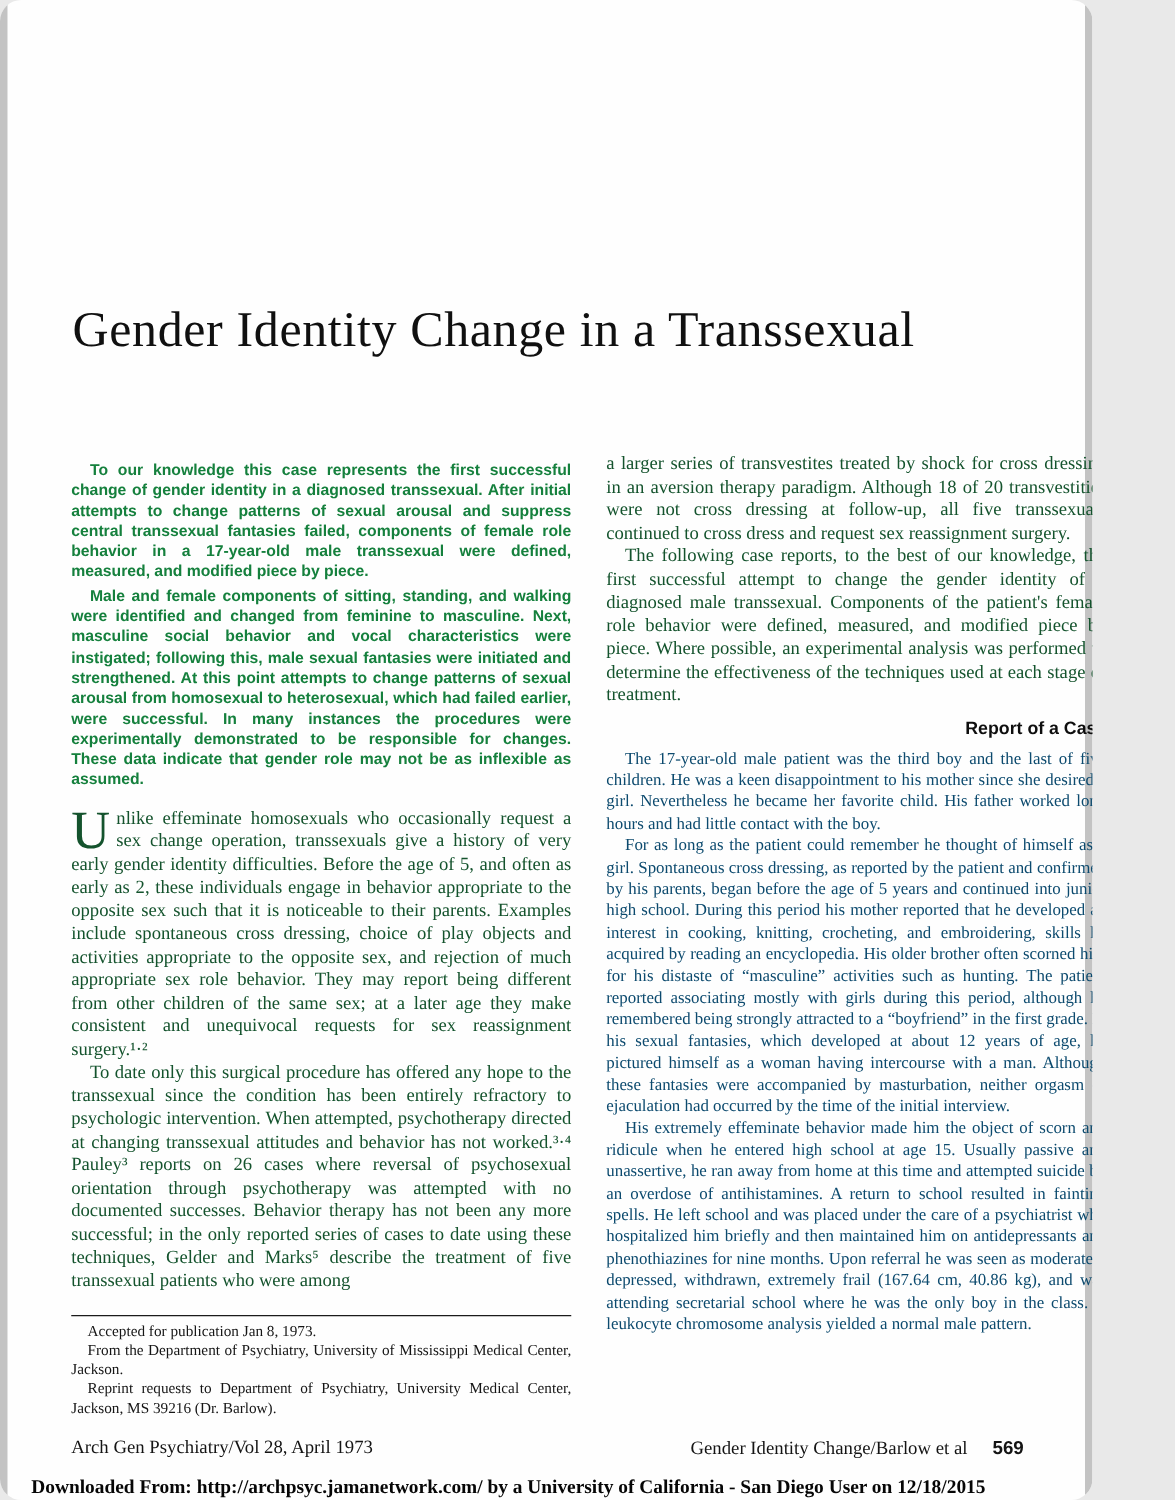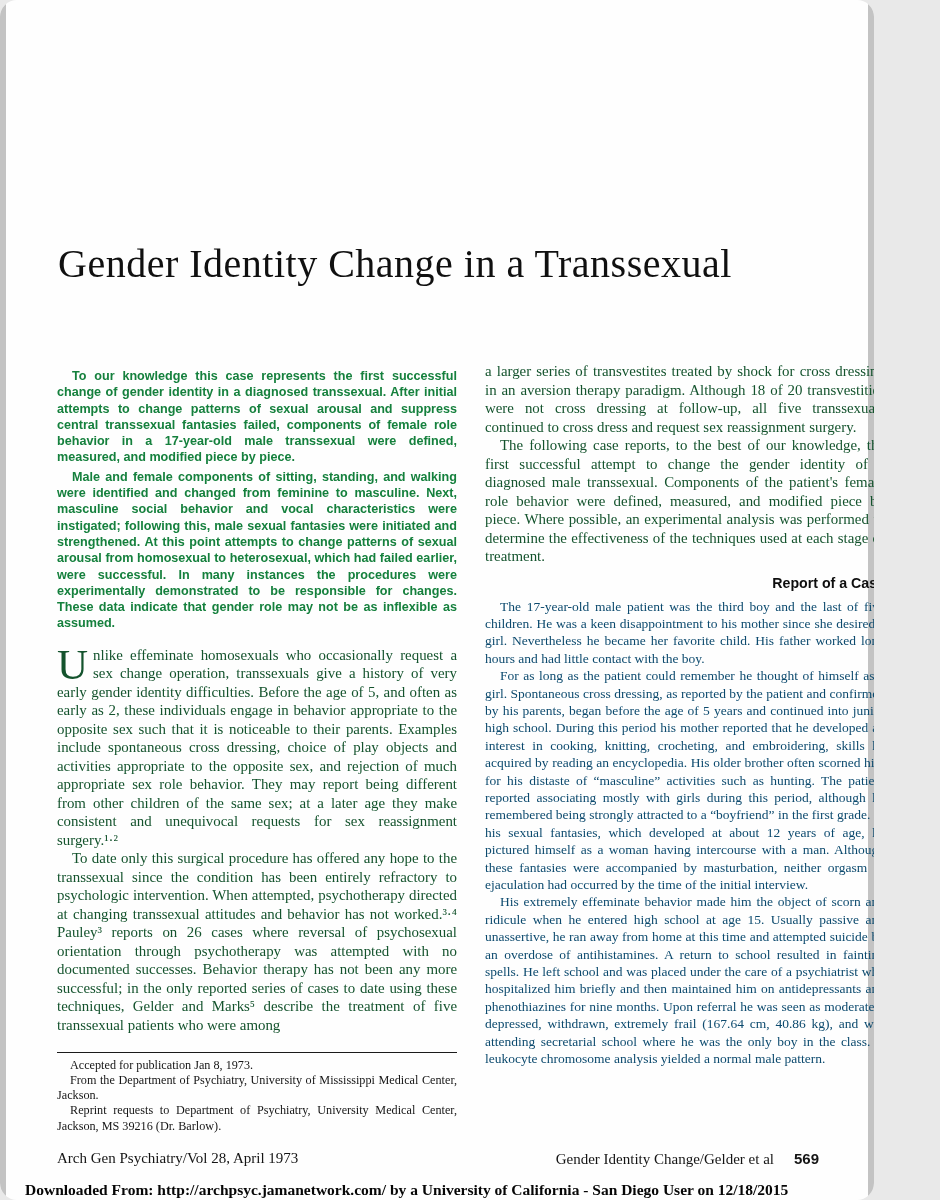--- a/index.html
+++ b/index.html
@@ -115,19 +115,19 @@
       <p class="case-text indent">The 17-year-old male patient was the third boy and the last of five children. He was a keen disappointment to his mother since she desired a girl. Nevertheless he became her favorite child. His father worked long hours and had little contact with the boy.</p>
       <p class="case-text indent">For as long as the patient could remember he thought of himself as a girl. Spontaneous cross dressing, as reported by the patient and confirmed by his parents, began before the age of 5 years and continued into junior high school. During this period his mother reported that he developed an interest in cooking, knitting, crocheting, and embroidering, skills he acquired by reading an encyclopedia. His older brother often scorned him for his distaste of “masculine” activities such as hunting. The patient reported associating mostly with girls during this period, although he remembered being strongly attracted to a “boyfriend” in the first grade. In his sexual fantasies, which developed at about 12 years of age, he pictured himself as a woman having intercourse with a man. Although these fantasies were accompanied by masturbation, neither orgasm or ejaculation had occurred by the time of the initial interview.</p>
       <p class="case-text indent">His extremely effeminate behavior made him the object of scorn and ridicule when he entered high school at age 15. Usually passive and unassertive, he ran away from home at this time and attempted suicide by an overdose of antihistamines. A return to school resulted in fainting spells. He left school and was placed under the care of a psychiatrist who hospitalized him briefly and then maintained him on antidepressants and phenothiazines for nine months. Upon referral he was seen as moderately depressed, withdrawn, extremely frail (167.64 cm, 40.86 kg), and was attending secretarial school where he was the only boy in the class. A leukocyte chromosome analysis yielded a normal male pattern.</p>
     </div>
 
   </div>
 
   <div class="footer">
     <span>Arch Gen Psychiatry/Vol 28, April 1973</span>
     <span class="footer-right">
-      <span>Gender Identity Change/Gelder et al</span>
+      <span>Gender Identity Change/Barlow et al</span>
       <span class="page-num">569</span>
     </span>
   </div>
 
   <div class="download-bar">Downloaded From: http://archpsyc.jamanetwork.com/ by a University of California - San Diego User  on 12/18/2015</div>
 </div>
 
 </body></html>

